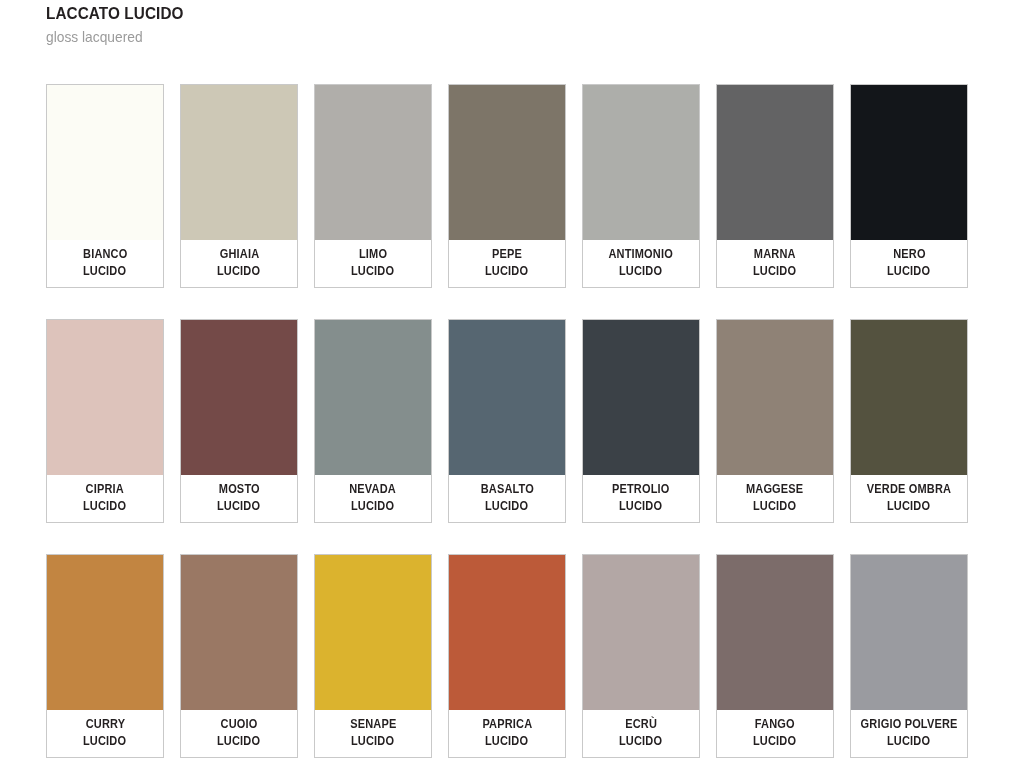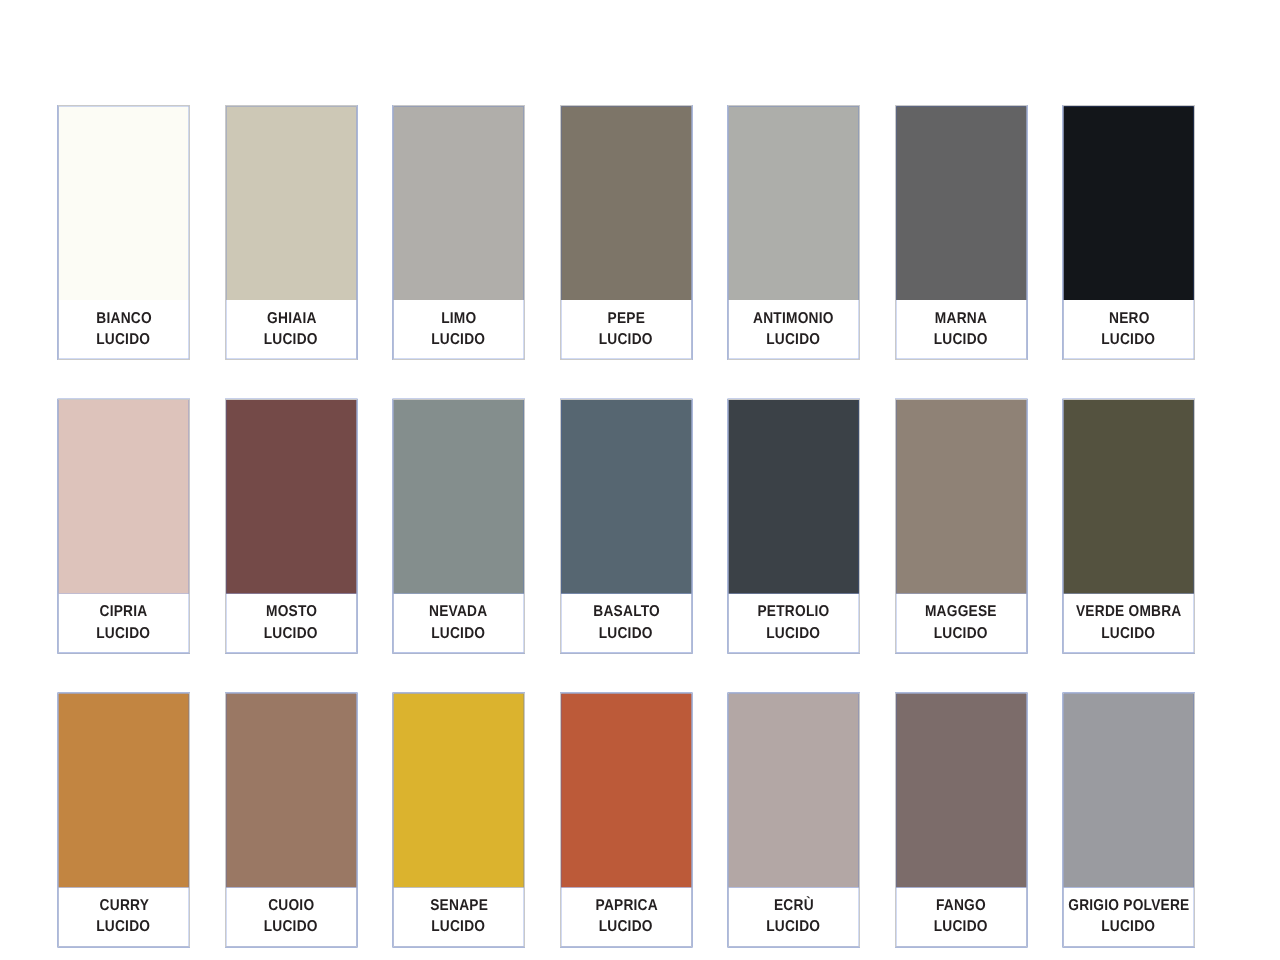--- a/index.html
+++ b/index.html
@@ -75,25 +75,25 @@
     top: 84px;
     width: 924px;
     display: grid;
     grid-template-columns: repeat(7, 118px);
     grid-auto-rows: 204px;
     column-gap: 16px;
     row-gap: 31px;
   }
   .swatch {
     position: relative;
-    width: 106px;
+    width: 118px;
     height: 204px;
     box-sizing: border-box;
     border: 1px solid #c9c9c9;
-    background: #1d4ed8;
+    background: #a16207;
     display: flex;
     flex-direction: column;
   }
   .swatch-color {
     width: 100%;
     height: 155px;
     flex: 0 0 155px;
   }
   .swatch-label {
     flex: 1 1 auto;
@@ -116,20 +116,24 @@
     white-space: nowrap;
     transform: scaleX(0.88);
   }
 </style>
 </head>
 <body>
 
 <div id="page">
 
   <div id="header">
+    <div class="hdr-col finish">
+      <div class="hdr-title">LACCATO LUCIDO</div>
+      <div class="hdr-sub">gloss lacquered</div>
+    </div>
   </div>
 
   <div id="grid">
       <div class="swatch">
         <div class="swatch-color" style="background-color: rgb(252, 252, 245);"></div>
         <div class="swatch-label">
           <div class="swatch-name">BIANCO</div>
           <div class="swatch-finish">LUCIDO</div>
         </div>
       </div>

